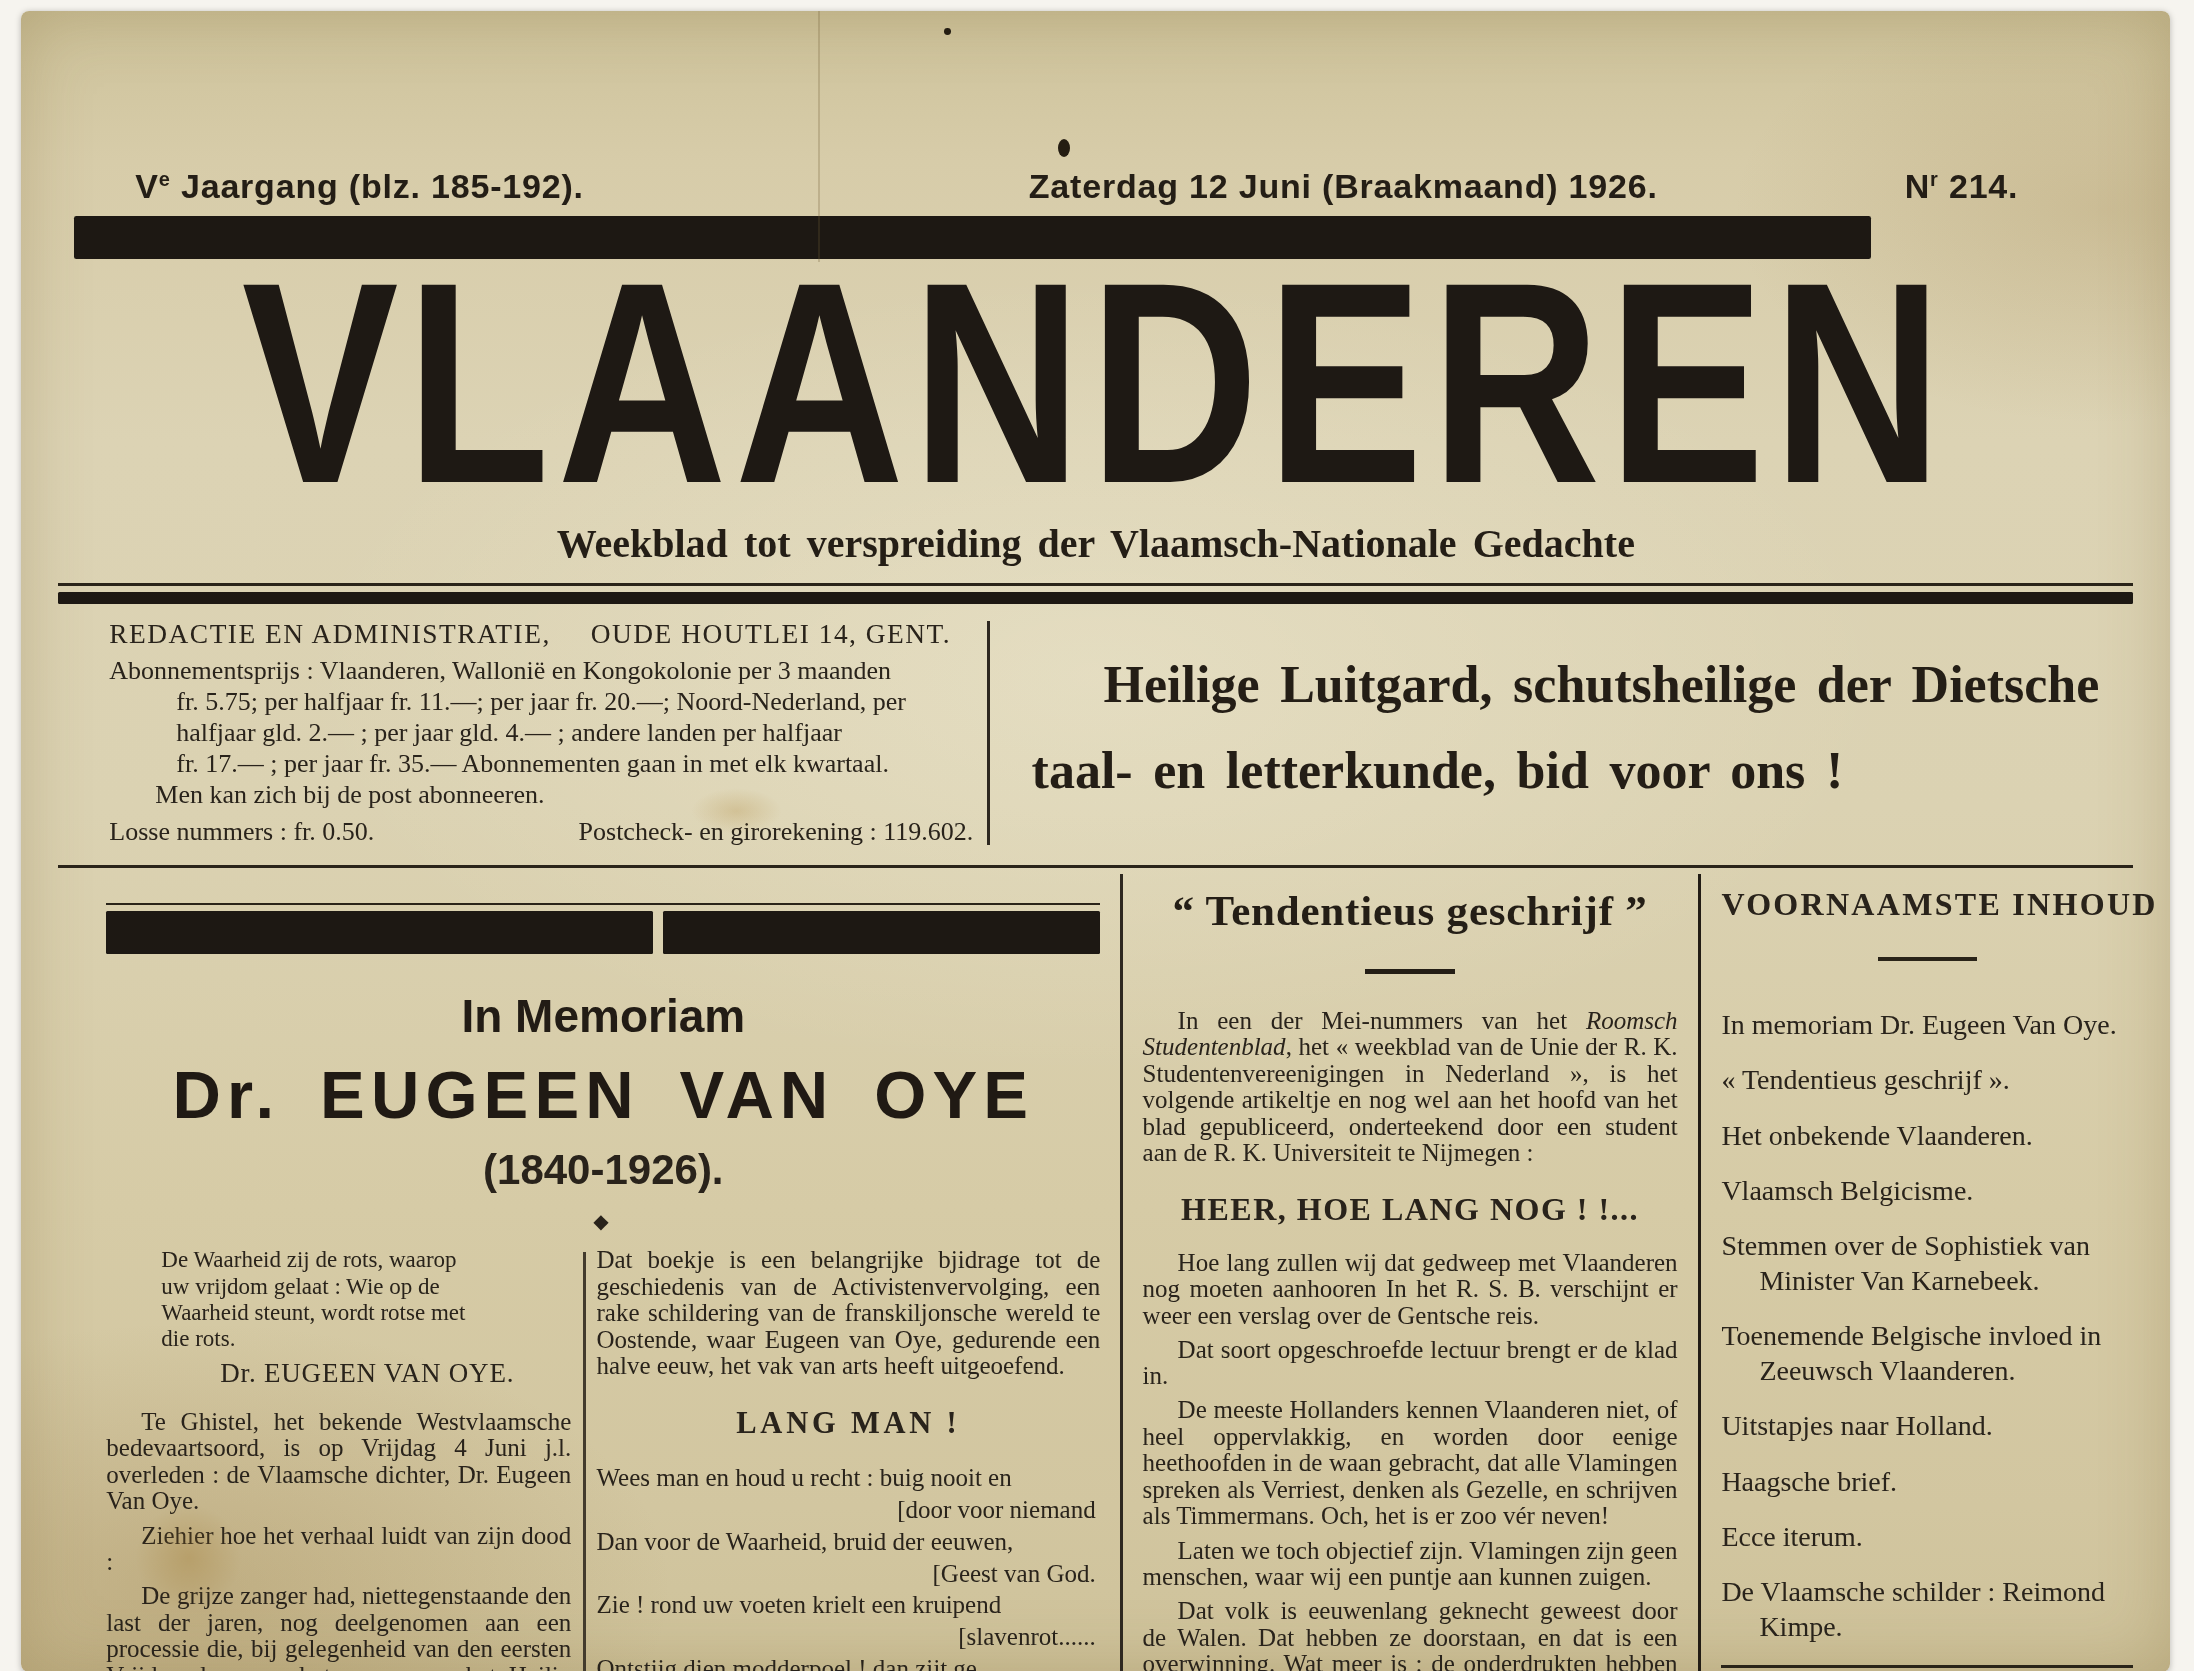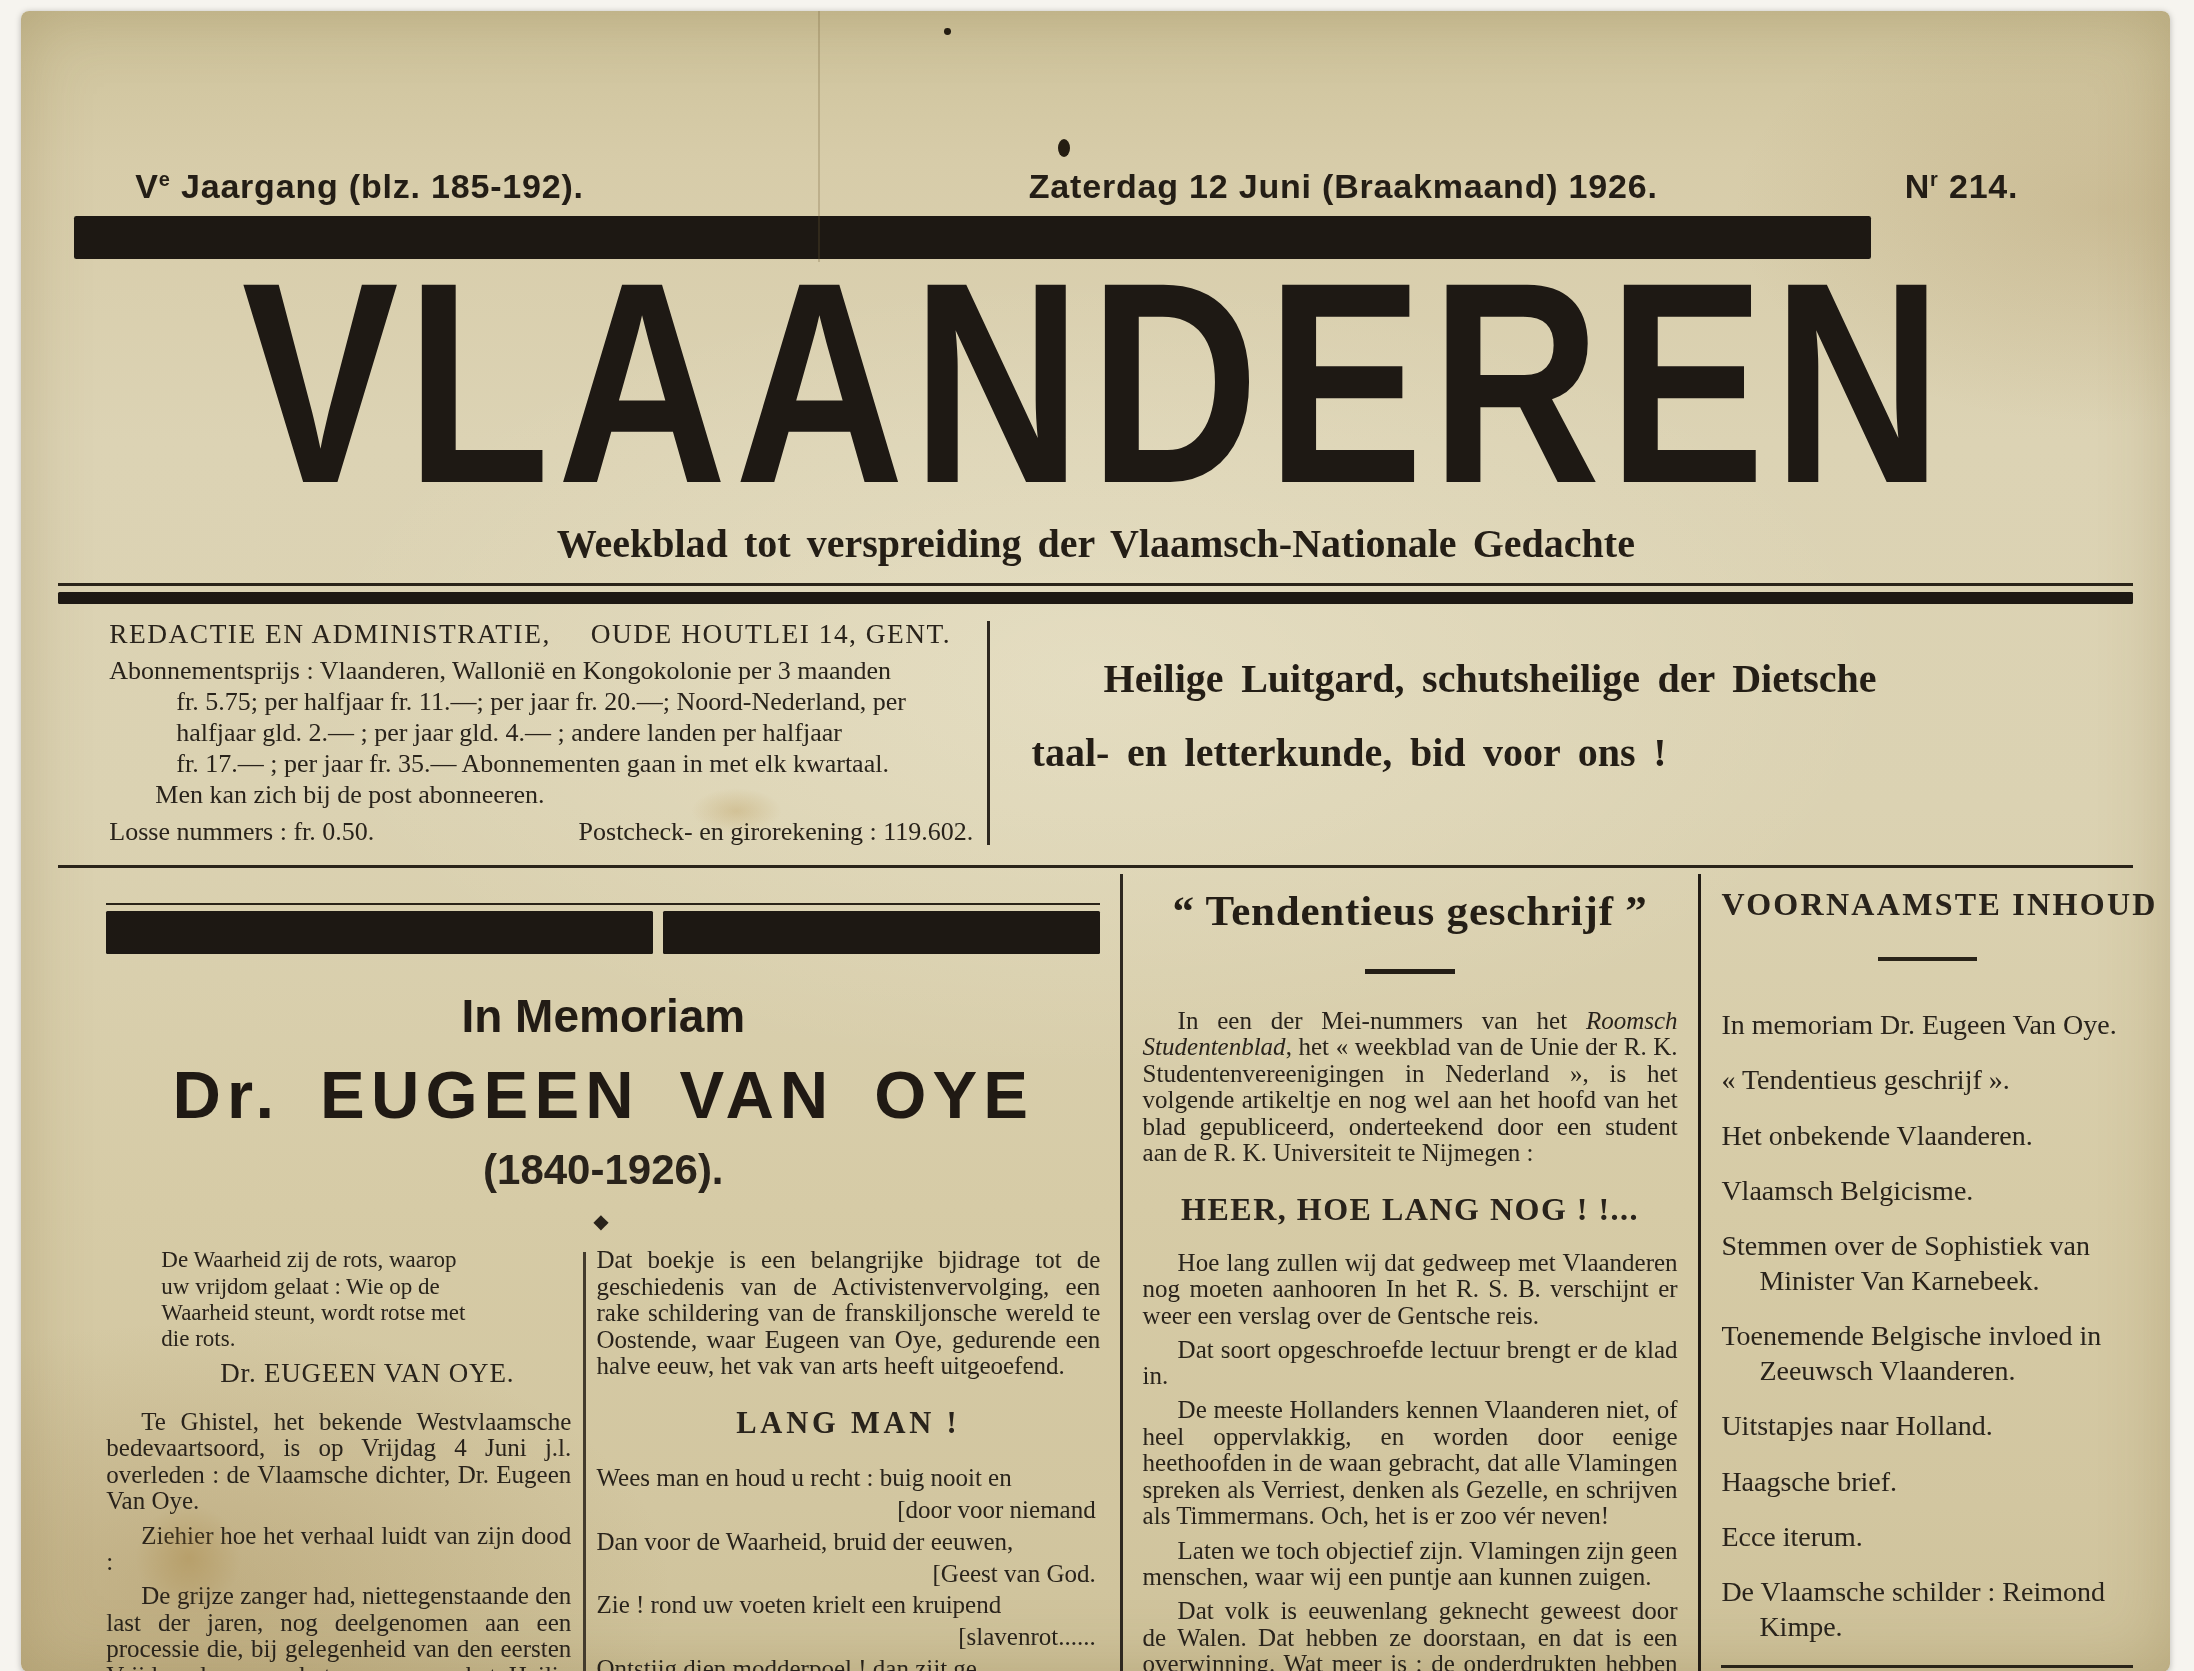--- a/index.html
+++ b/index.html
@@ -51,21 +51,21 @@
 
   
   .info-row{display:flex;margin-top:15.2px;min-height:213px;}
   .info-left{width:966px;padding-left:88px;box-sizing:border-box;font-size:26px;line-height:31px;}
   .redactie-line{display:flex;gap:40px;font-size:27.4px;letter-spacing:1.5px;margin-bottom:4.6px;white-space:nowrap;}
   .sub-line{white-space:nowrap;}
   .ind1{padding-left:67px;}
   .ind05{padding-left:46px;}
   .losse-row{display:flex;justify-content:space-between;padding-right:14px;margin-top:6.1px;white-space:nowrap;align-items:center;}
   .info-divider{width:2.3px;background:#2e2820;margin:1.5px 0;}
-  .info-right{flex:1;padding:40px 53px 0 42px;font-weight:bold;font-size:40px;line-height:1.0;word-spacing:7.6px;color:#241e16;}
+  .info-right{flex:1;padding:40px 53px 0 42px;font-weight:bold;font-size:52px;line-height:1.0;word-spacing:7.6px;color:#241e16;}
   .motto-l1{padding-left:72px;margin-bottom:34px;}
   .hairline-full{height:3px;background:#2a2419;margin:18.3px 37px 0 37px;}
 
   
   .content-row{display:flex;padding:0 37px 0 85px;height:838px;overflow:hidden;}
   .body-text, .p{font-size:25px;line-height:1.06;text-align:justify;}
   .p{margin:0 0 7.6px 0;text-indent:35px;}
   .p.noindent{text-indent:0;}
 
   .col-left{width:994px;flex:none;}

